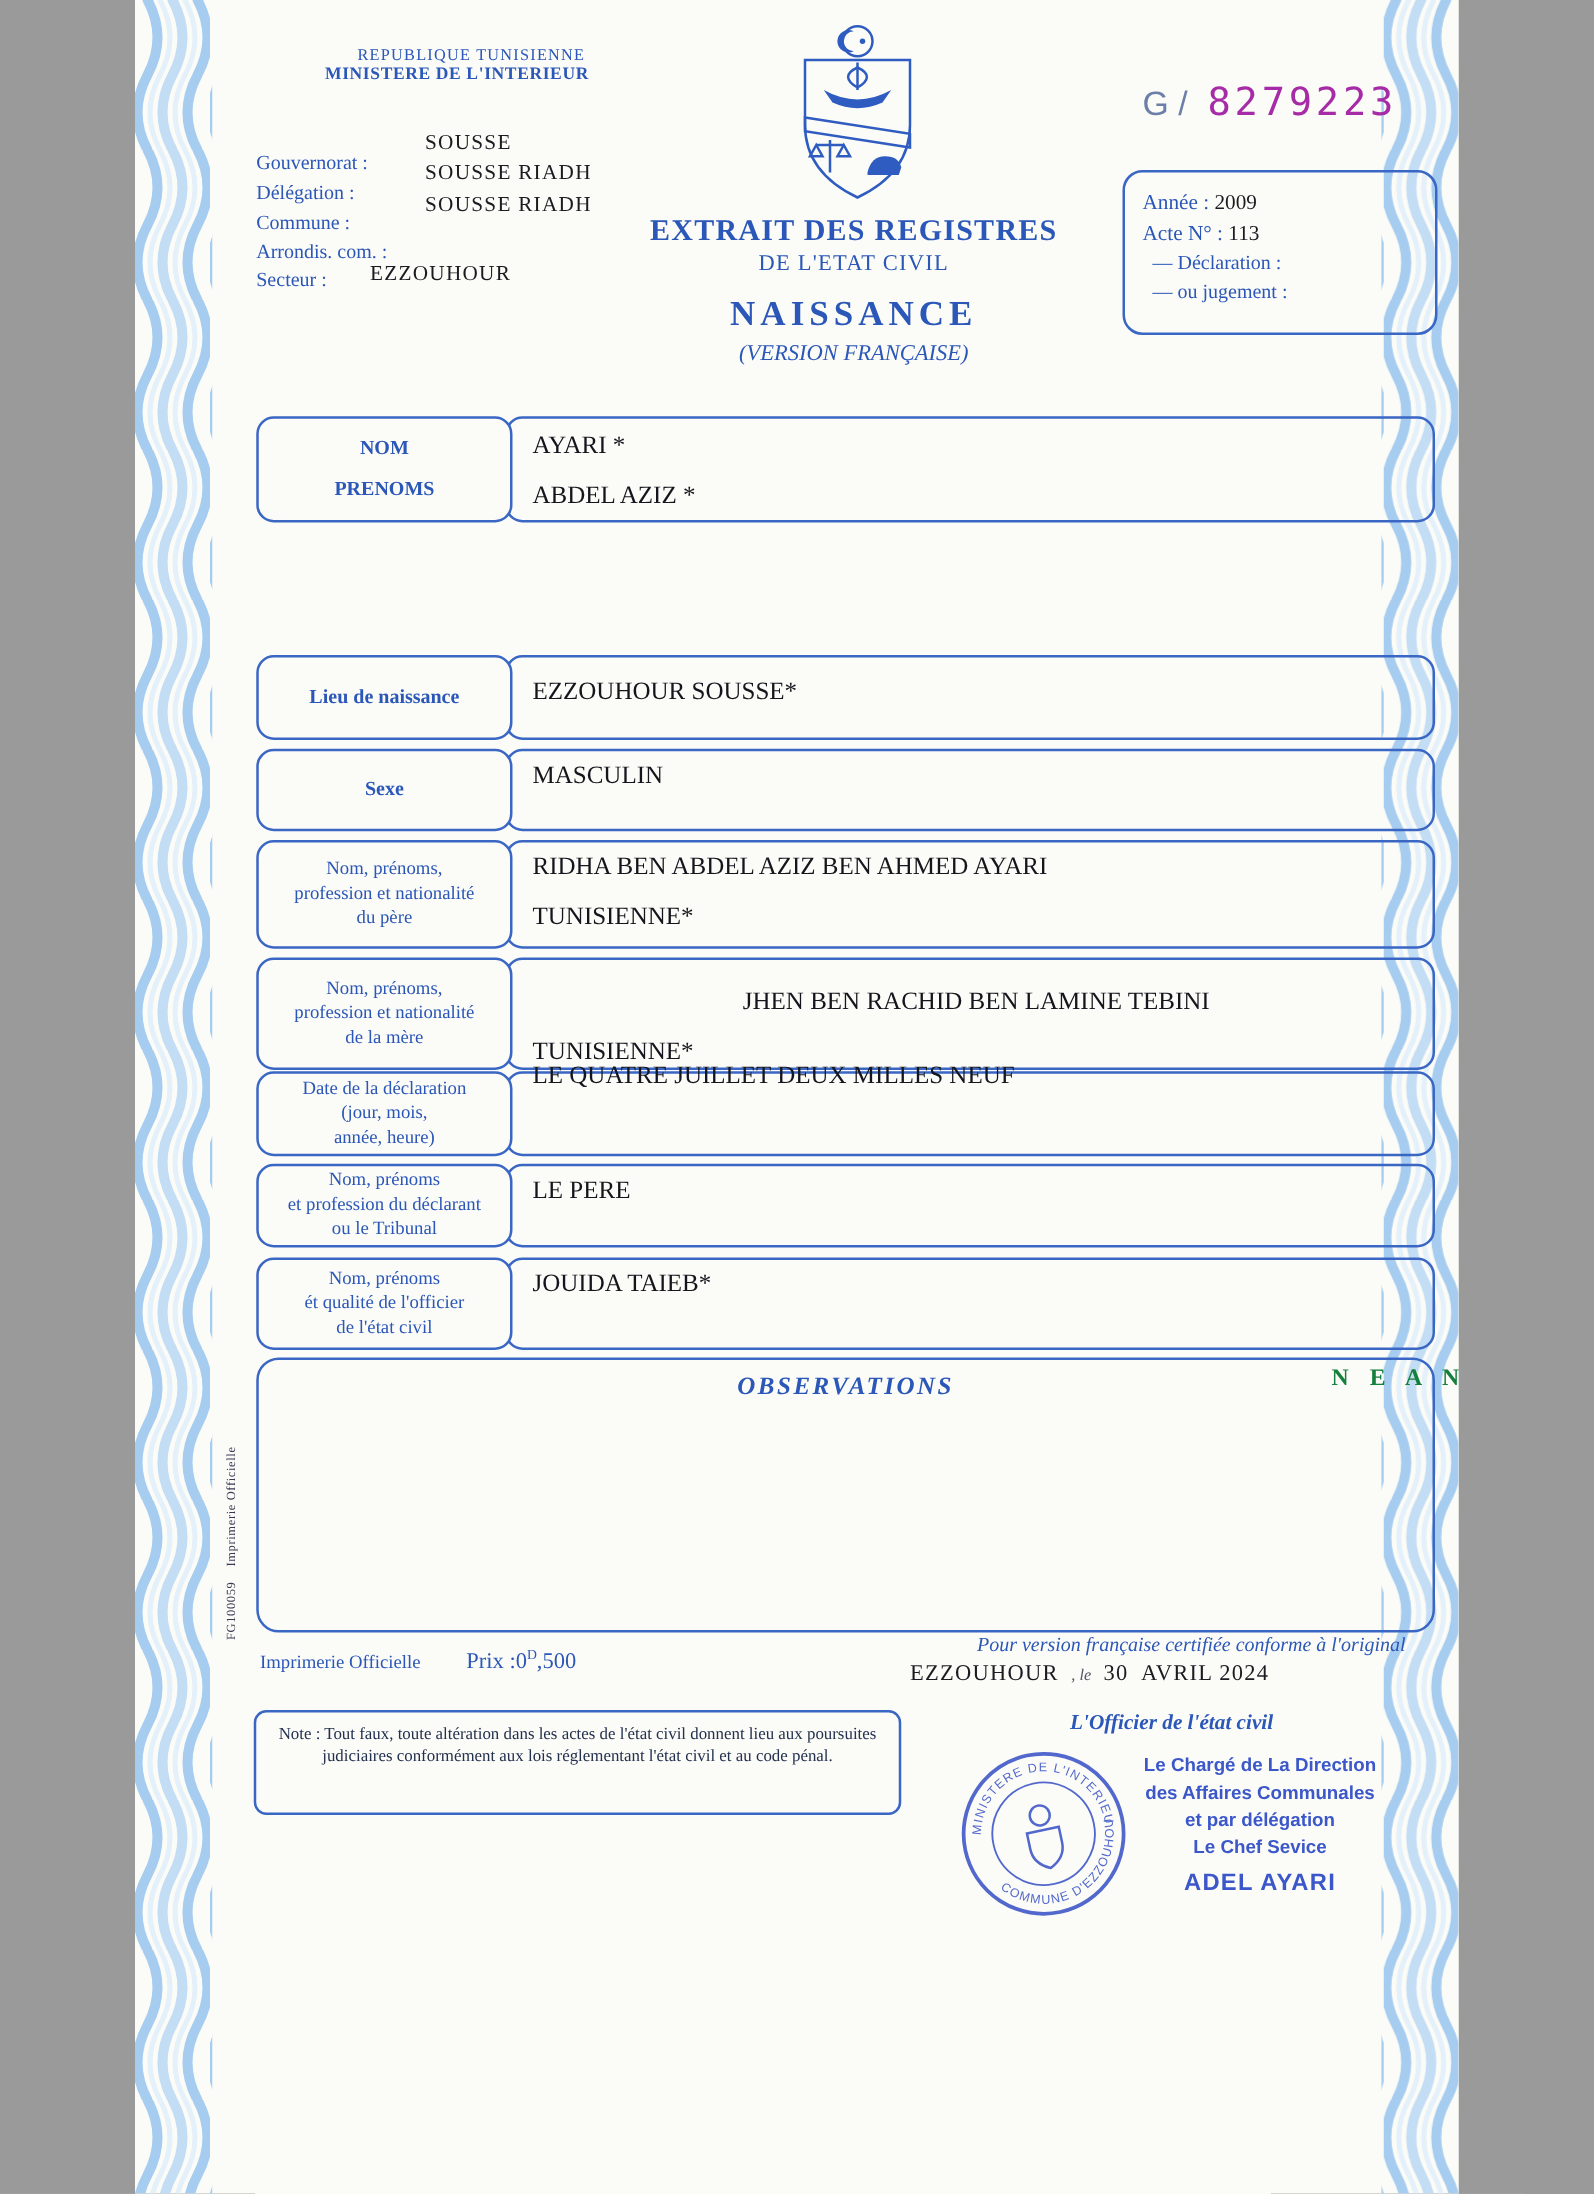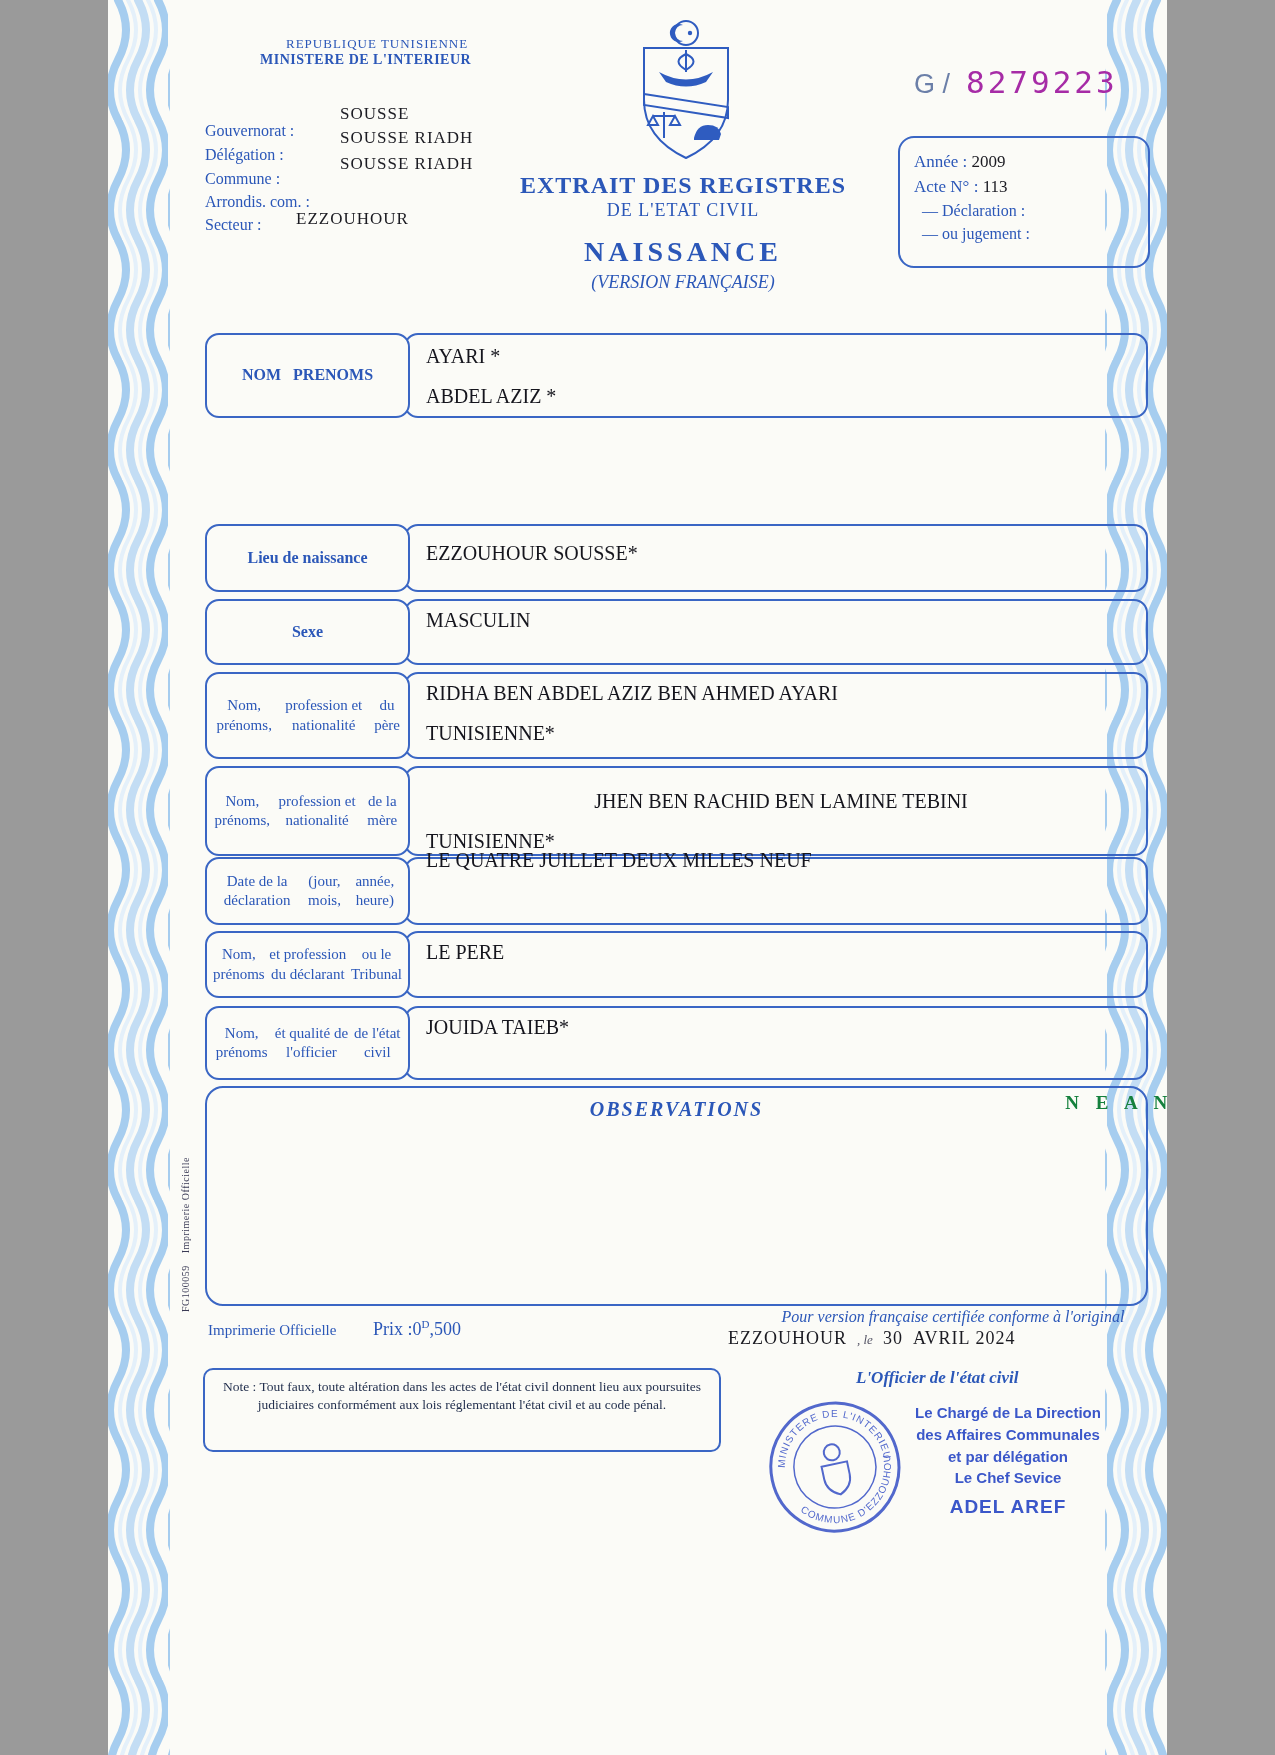--- a/index.html
+++ b/index.html
@@ -35,21 +35,21 @@
   .acte-box { left:790px; top:136px; width:252px; height:132px; border:2px solid #3a66c4; border-radius:16px; padding:12px 14px; }
   .acte-line { font-size:17px; line-height:1.45; color:#2b57b8; }
   .acte-line .val { color:#1b1b22; }
   .acte-line.indent { padding-left:8px; font-size:16px; }
 
   
   .field-row { position:absolute; left:97px; width:943px; display:flex; }
   .fr-label {
     flex:0 0 205px; width:205px; border:2px solid #3a66c4; border-radius:14px;
     background:#fbfbf7; z-index:2; color:#2b57b8; text-align:center;
-    display:flex; flex-direction:row; justify-content:center; align-items:center;
+    display:flex; flex-direction:column; justify-content:center; align-items:center;
     font-size:15px; line-height:1.3; padding:2px 6px;
   }
   .fr-label.bold { font-weight:bold; font-size:16px; }
   .fr-value {
     flex:1; border:2px solid #3a66c4; border-radius:14px; margin-left:-6px;
     padding:6px 10px 4px 20px; z-index:1; color:#15151d; font-size:20px;
   }
   .vline { white-space:pre; line-height:1.3; }
   .r1 .fr-label { gap:12px; }
   .r1 .vline:first-child { margin-top:2px; }
@@ -287,21 +287,21 @@
 
   <div class="abs note-box">Note : Tout faux, toute altération dans les actes de l'état civil donnent lieu aux poursuites judiciaires conformément aux lois réglementant l'état civil et au code pénal.</div>
 
   <div class="abs officier">L'Officier de l'état civil</div>
 
   <div class="abs stamp-text">
     <div class="sl">Le Chargé de  La Direction</div>
     <div class="sl">des Affaires Communales</div>
     <div class="sl">et par délégation</div>
     <div class="sl">Le Chef Sevice</div>
-    <div class="sl big">ADEL AREF</div>
+    <div class="sl big">ADEL AYARI</div>
   </div>
 
   <svg class="abs round-stamp" width="150" height="155" viewBox="0 0 150 155">
     <defs>
       <path id="arcTop" d="M75 77 m-50 0 a50 50 0 1 1 100 0"></path>
       <path id="arcBot" d="M75 77 m-56 0 a56 56 0 1 0 112 0"></path>
     </defs>
     <g stroke="#4059c8" fill="none">
       <circle cx="75" cy="77" r="64" stroke-width="3"></circle>
       <circle cx="75" cy="77" r="41" stroke-width="1.5"></circle>

